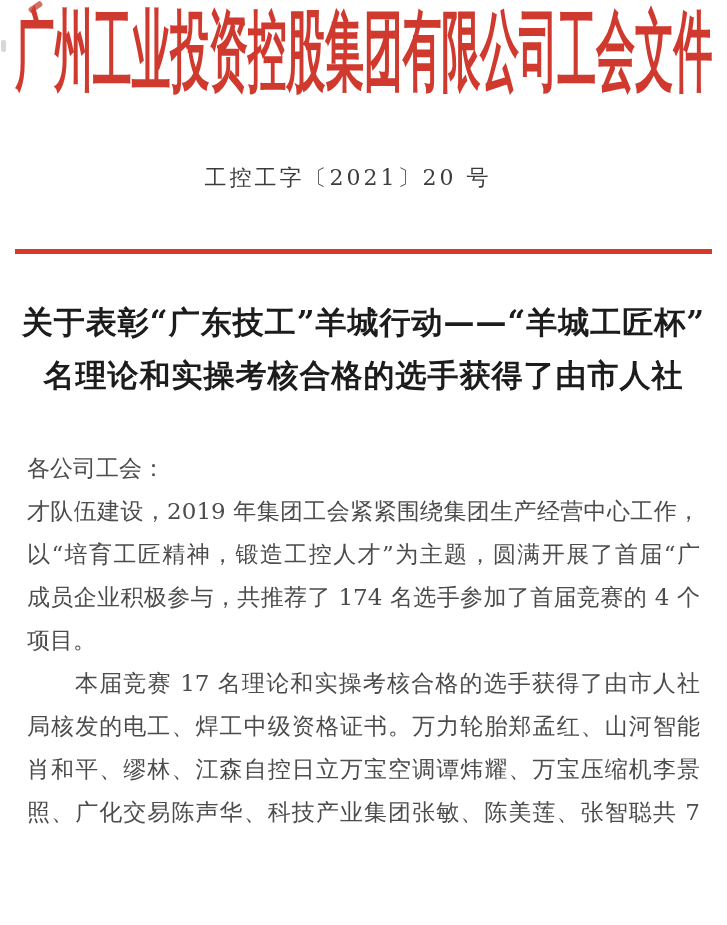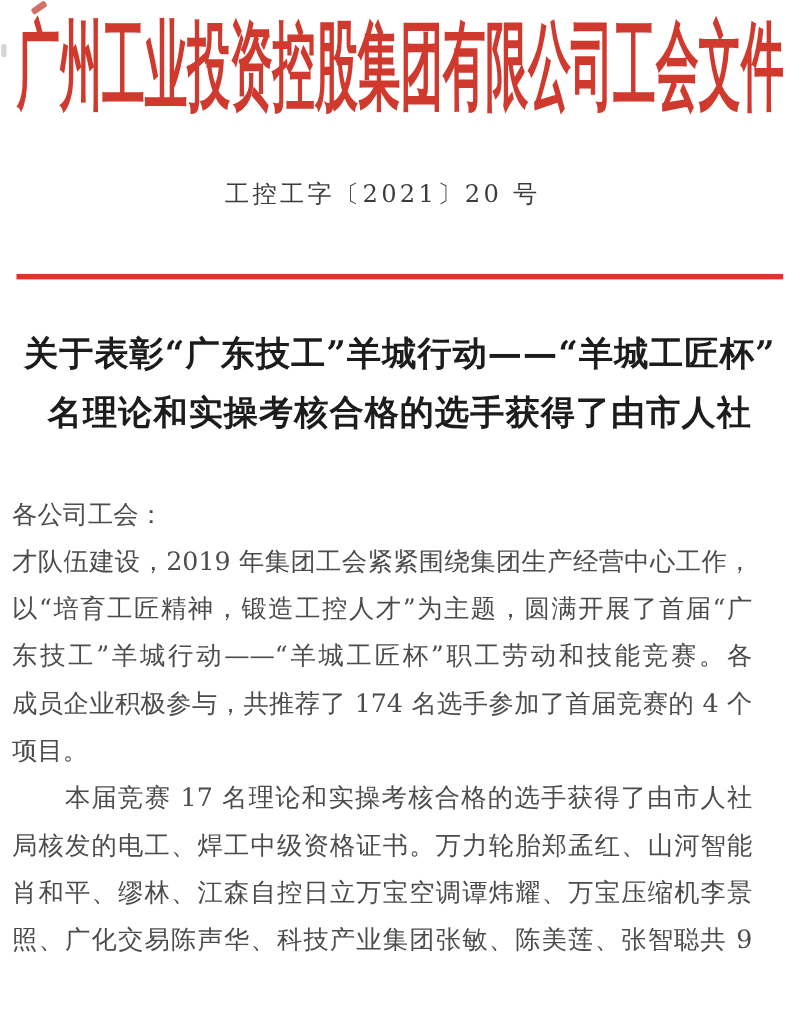--- a/index.html
+++ b/index.html
@@ -18,21 +18,21 @@
 
   
   .header-band {
     position: absolute;
     top: 6px;
     left: 0;
     width: 727px;
     height: 106px;
     display: flex;
     justify-content: center;
-    align-items: center;
+    align-items: flex-start;
     overflow: visible;
   }
   .header-text {
     display: inline-block;
     white-space: nowrap;
     font-size: 88px;
     font-weight: 900;
     color: #d03a2e;
     transform: scaleX(0.44);
     transform-origin: center center;
@@ -76,21 +76,21 @@
     color: #1c1c1c;
     font-size: 31px;
     line-height: 53px;
     letter-spacing: 1px;
   }
 
   
   .doc-body {
     position: absolute;
     top: 447px;
-    left: 11px;
+    left: 27px;
     width: 673px;
     color: #4c4c4c;
     font-size: 23px;
     line-height: 43px;
   }
   .body-line {
     height: 43px;
     white-space: nowrap;
     text-align: left;
   }
@@ -145,22 +145,21 @@
 
   <div class="doc-title">
     <div>关于表彰“广东技工”羊城行动——“羊城工匠杯”</div>
     <div>名理论和实操考核合格的选手获得了由市人社</div>
   </div>
 
   <div class="doc-body">
       <div class="body-line">各公司工会：</div>
       <div class="body-line fill">才队伍建设，2019 年集团工会紧紧围绕集团生产经营中心工作，</div>
       <div class="body-line fill">以“培育工匠精神，锻造工控人才”为主题，圆满开展了首届“广</div>
-      <div class="body-line fill">东技工”羊城行动——“羊城工匠杯”职工劳动和技能竞赛。各</div>
       <div class="body-line fill">成员企业积极参与，共推荐了 174 名选手参加了首届竞赛的 4 个</div>
       <div class="body-line">项目。</div>
       <div class="body-line indent fill">本届竞赛 17 名理论和实操考核合格的选手获得了由市人社</div>
       <div class="body-line fill">局核发的电工、焊工中级资格证书。万力轮胎郑孟红、山河智能</div>
       <div class="body-line fill">肖和平、缪林、江森自控日立万宝空调谭炜耀、万宝压缩机李景</div>
-      <div class="body-line fill">照、广化交易陈声华、科技产业集团张敏、陈美莲、张智聪共 9</div>
+      <div class="body-line fill">照、广化交易陈声华、科技产业集团张敏、陈美莲、张智聪共 7</div>
     </div>
 
 </div>
 
 </body></html>

